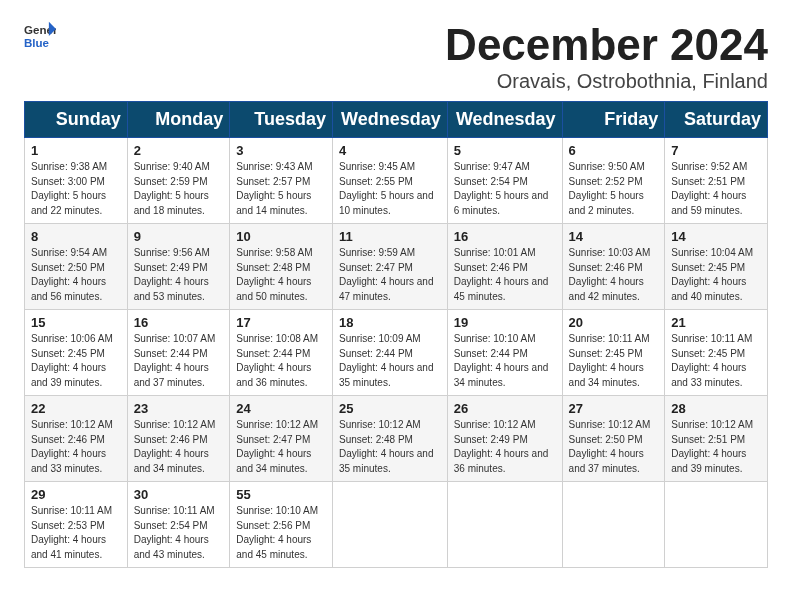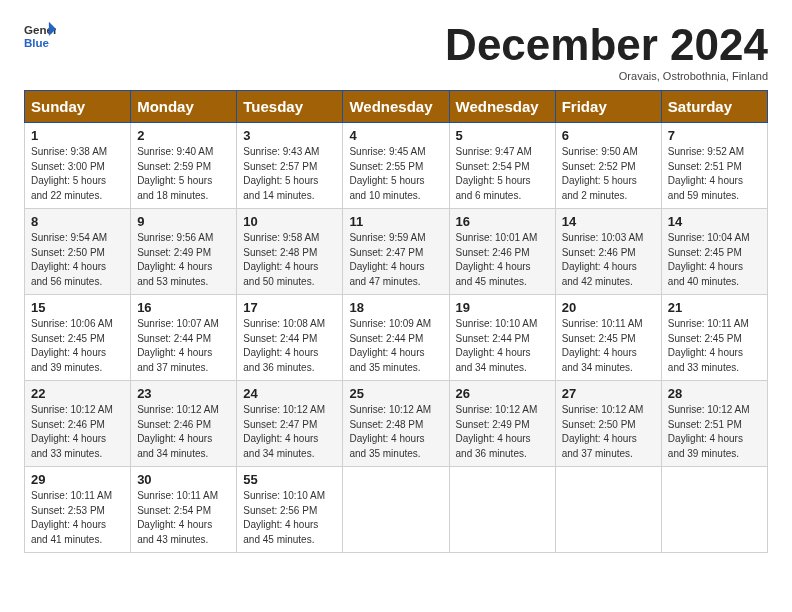--- a/index.html
+++ b/index.html
@@ -28,35 +28,35 @@
     }
     .title-block {
       text-align: right;
     }
     .cal-title {
       font-size: 44px;
       font-weight: bold;
       color: #222;
     }
     .cal-subtitle {
-      font-size: 11px;
+      font-size: 20px;
       color: #444;
     }
     table {
       width: 100%;
       border-collapse: collapse;
       margin-top: 8px;
     }
     thead tr th {
-      background: #a16207;
+      background: #0c4a6e;
       color: #fff;
-      font-size: 15px;
+      font-size: 18px;
       font-weight: bold;
       padding: 7px 6px;
-      text-align: left;
+      text-align: right;
       border: 1px solid #1a4fa0;
     }
     tbody tr td {
       vertical-align: top;
       padding: 5px 6px;
       font-size: 10.5px;
       color: #333;
       border: 1px solid #d0d0d0;
       min-width: 100px;
       height: 80px;

